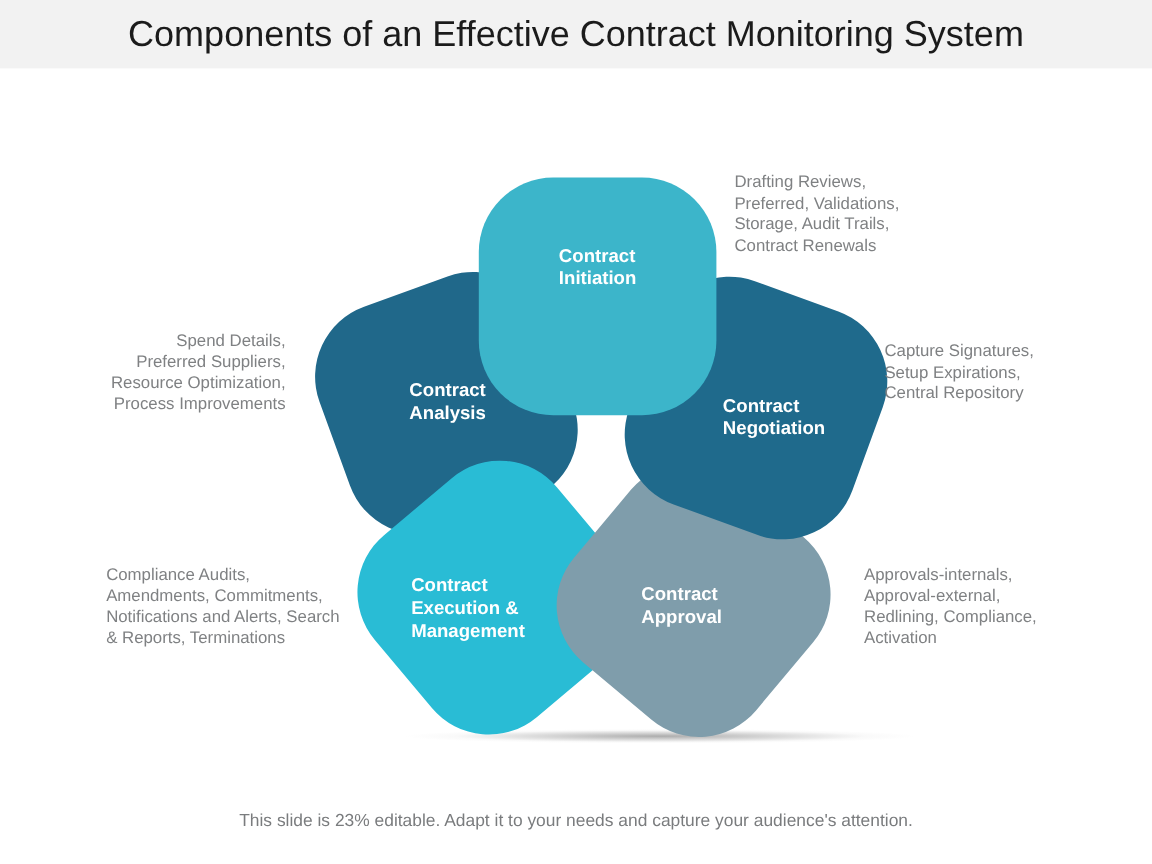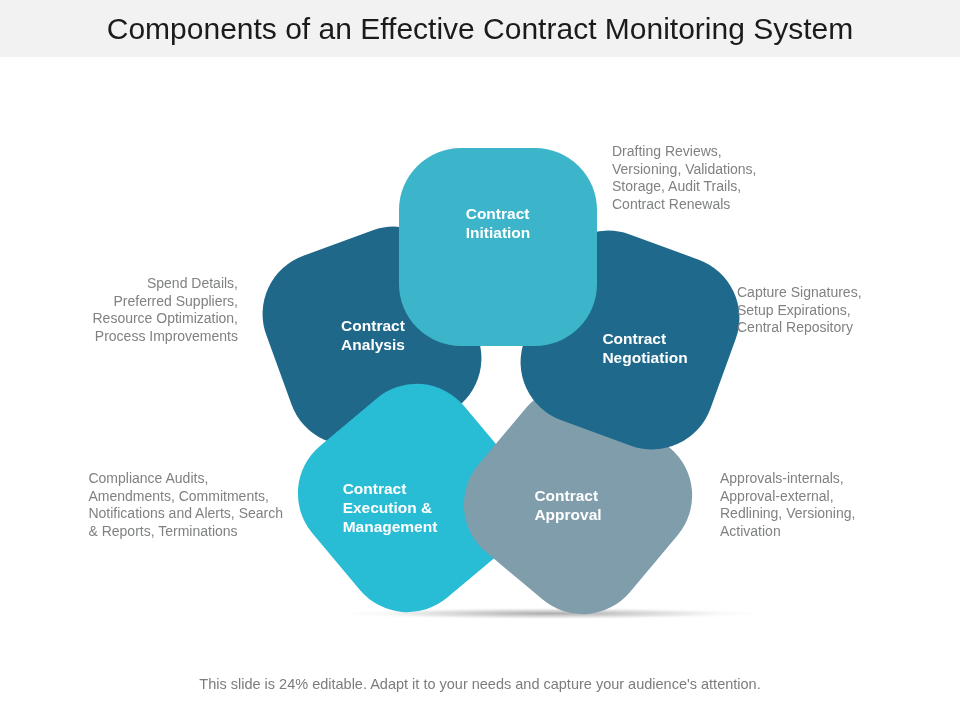--- a/index.html
+++ b/index.html
@@ -111,34 +111,34 @@
 Analysis</div>
   <div class="petal-label label-negotiation">Contract
 Negotiation</div>
   <div class="petal-label label-execution">Contract
 Execution &amp;
 Management</div>
   <div class="petal-label label-approval">Contract
 Approval</div>
 
   <div class="desc desc-initiation">Drafting Reviews,
-Versioning, Validations,
+Preferred, Validations,
 Storage, Audit Trails,
 Contract Renewals</div>
   <div class="desc desc-negotiation">Capture Signatures,
 Setup Expirations,
 Central Repository</div>
   <div class="desc desc-approval">Approvals-internals,
 Approval-external,
-Redlining, Versioning,
+Redlining, Compliance,
 Activation</div>
   <div class="desc desc-execution">Compliance Audits,
 Amendments, Commitments,
 Notifications and Alerts, Search
 &amp; Reports, Terminations</div>
   <div class="desc desc-analysis">Spend Details,
 Preferred Suppliers,
 Resource Optimization,
 Process Improvements</div>
 
-  <div class="footer">This slide is 24% editable. Adapt it to your needs and capture your audience's attention.</div>
+  <div class="footer">This slide is 23% editable. Adapt it to your needs and capture your audience's attention.</div>
 
 </div>
 
 </body></html>

